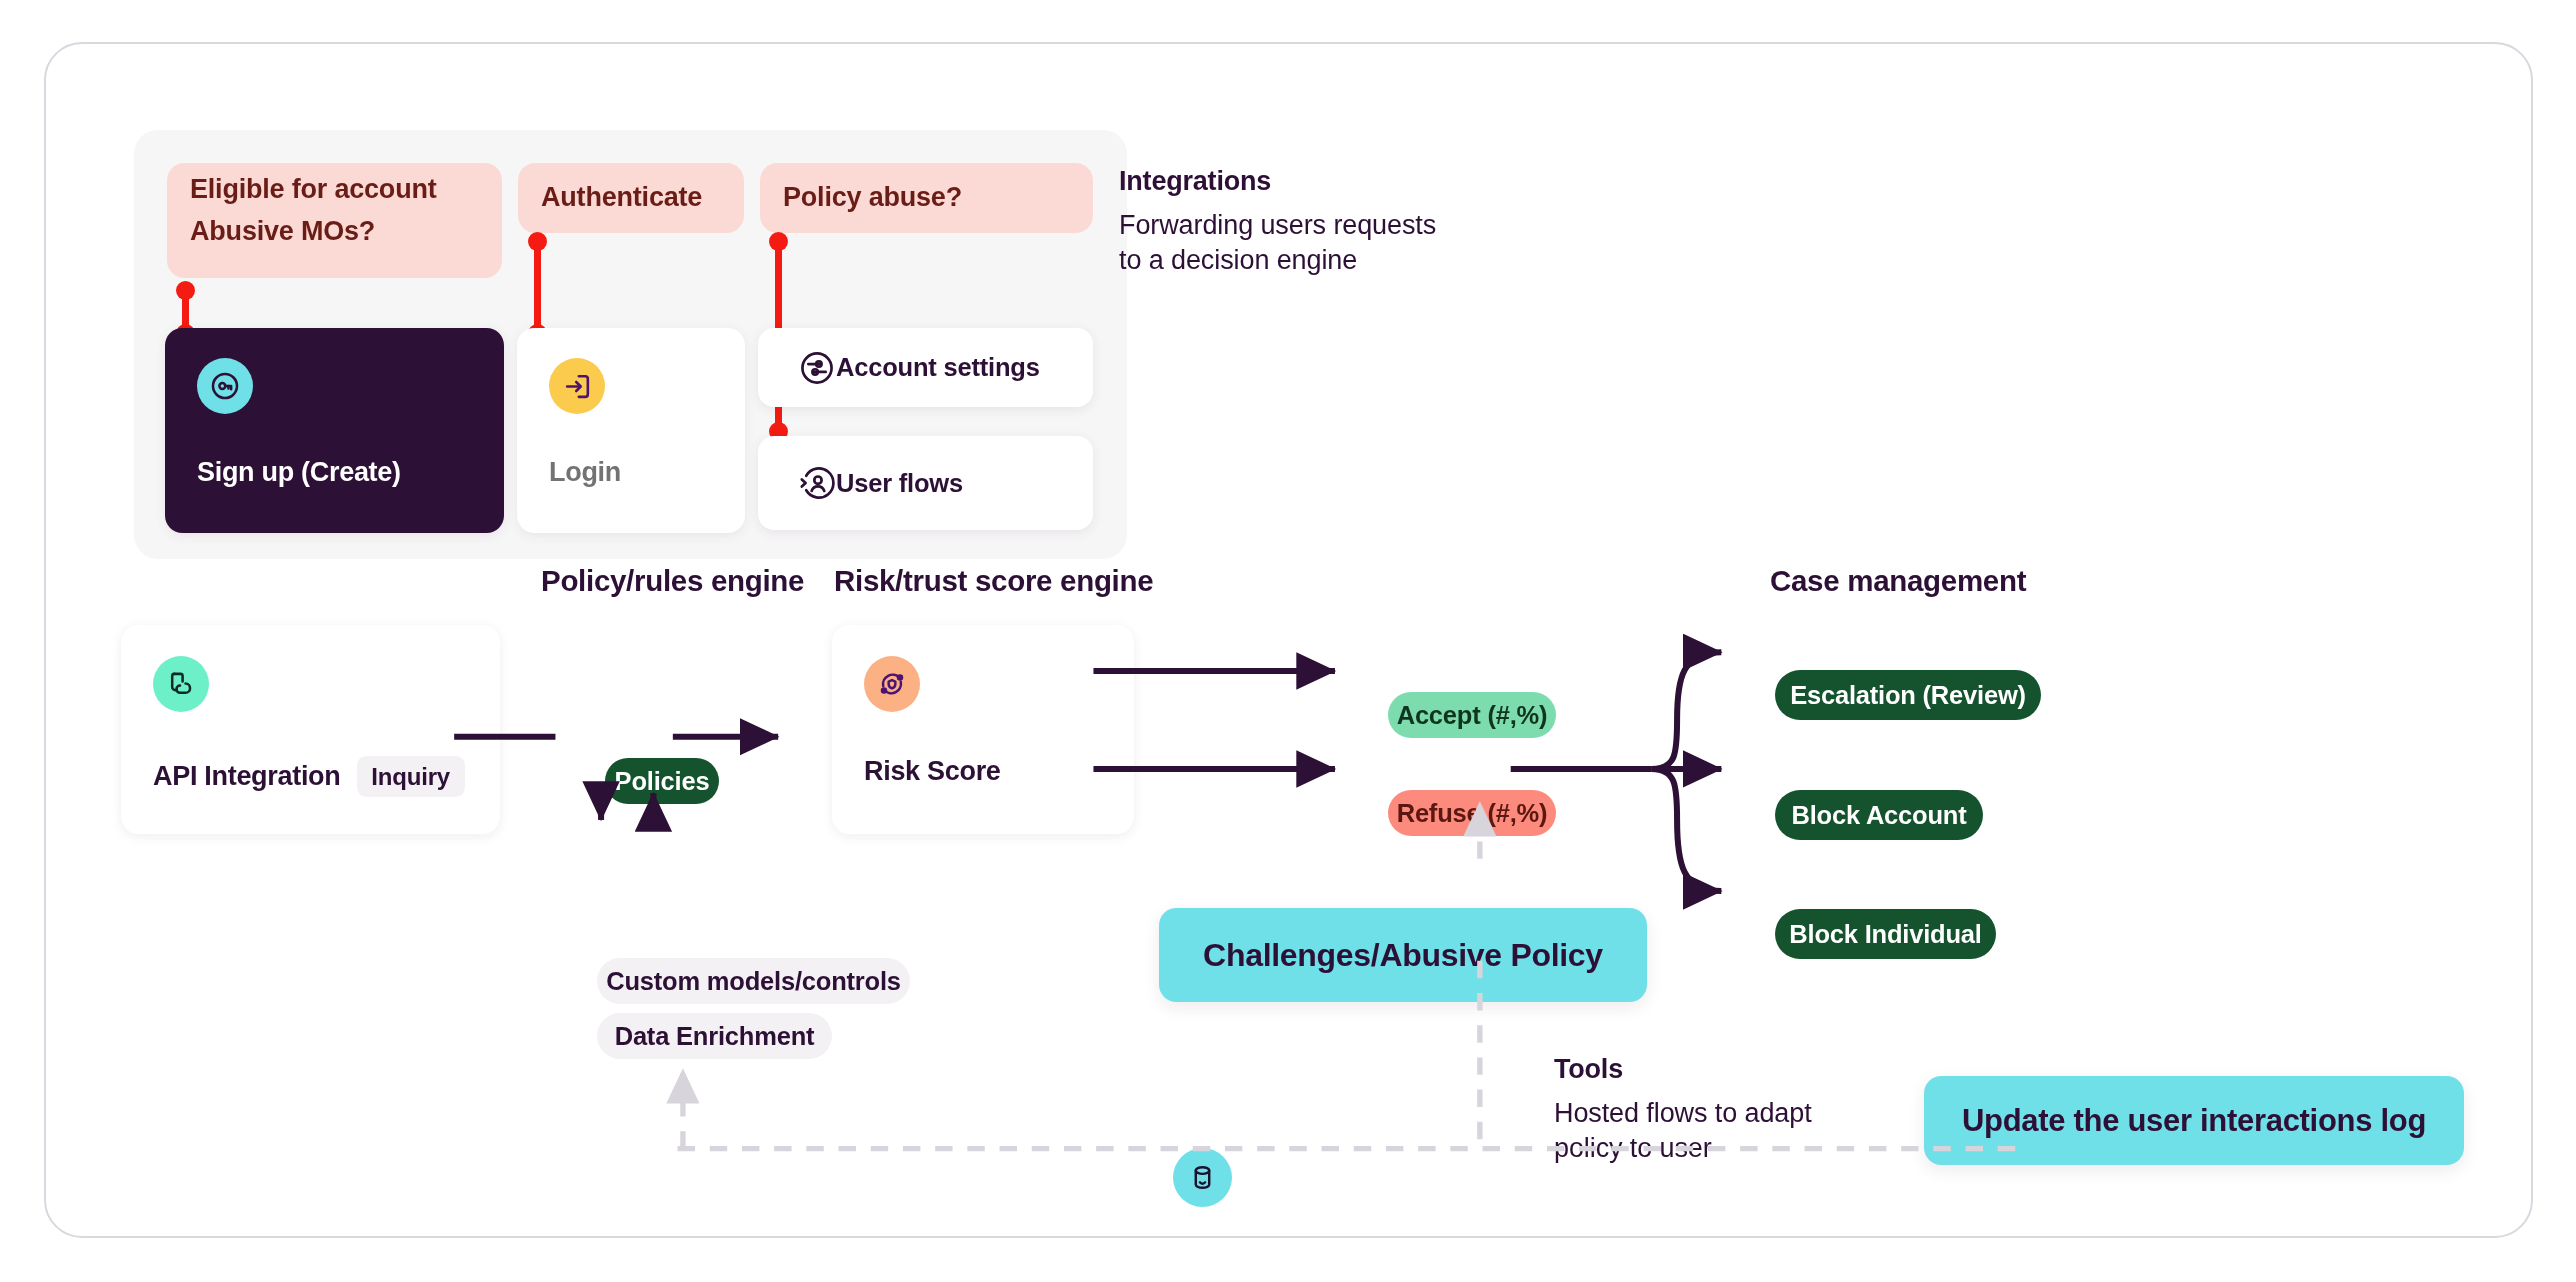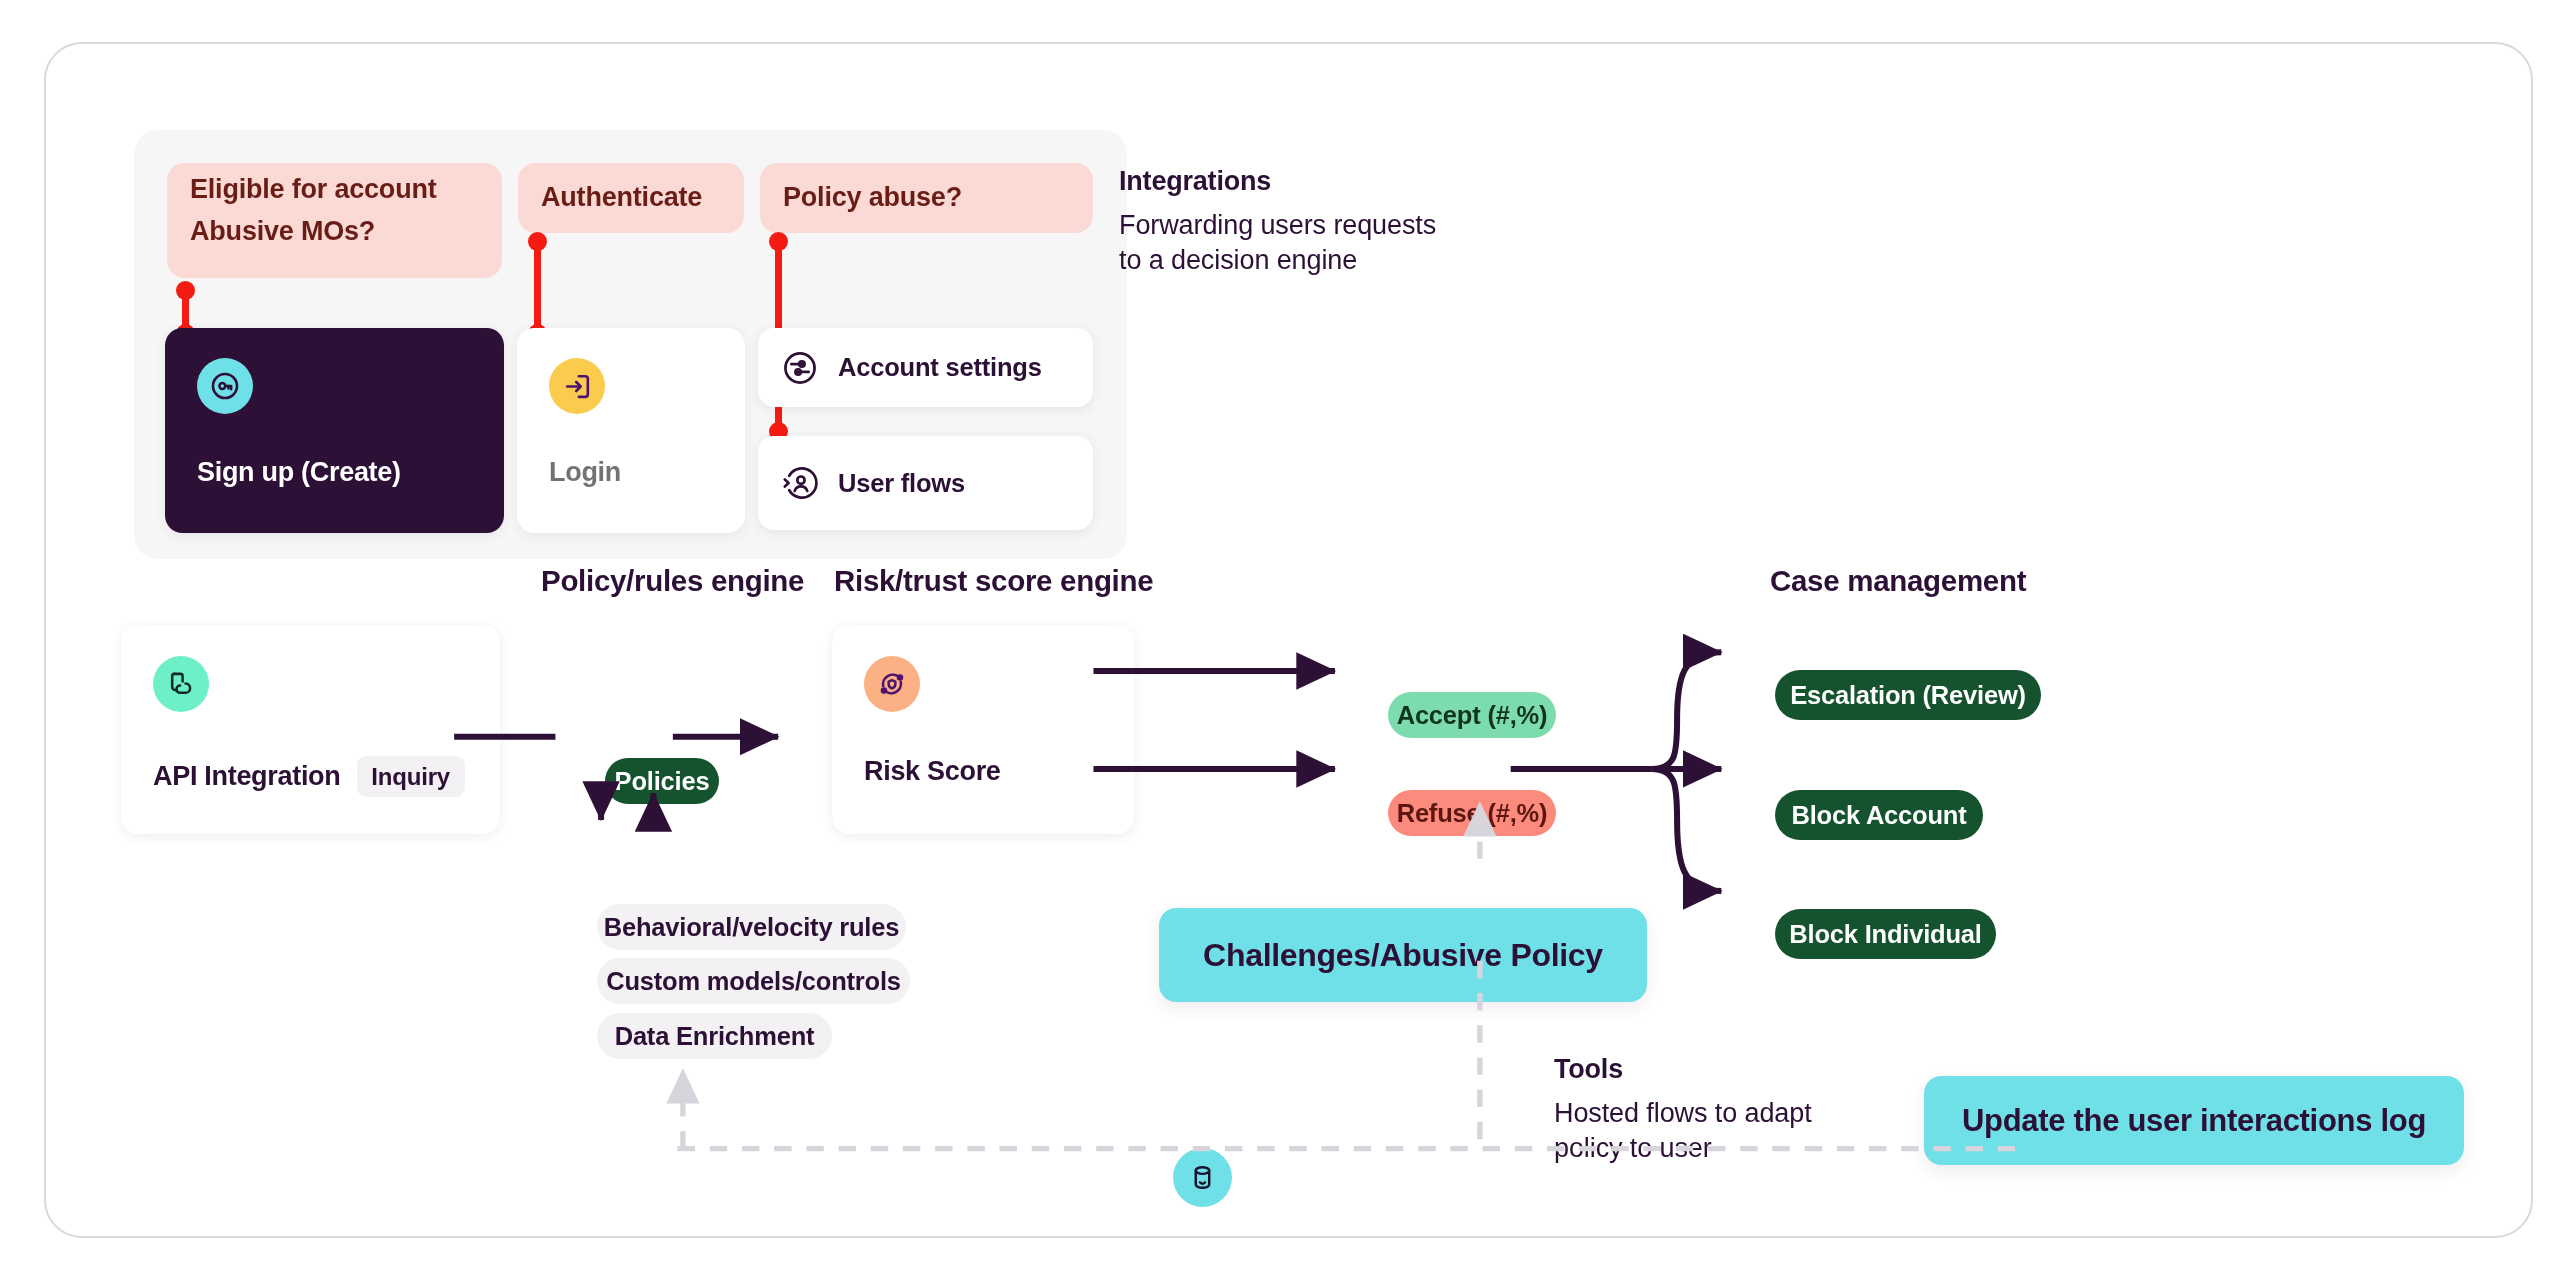--- a/index.html
+++ b/index.html
@@ -57,22 +57,22 @@
   }
   .card-label.light{color:#ffffff;}
 
   
   .connector{position:absolute;width:6.7px;background:#F31B12;}
   .dot{position:absolute;width:19px;height:19px;border-radius:50%;background:#F31B12;}
 
   .row-card{
     background:#ffffff;border-radius:16px;
     box-shadow:0 2.7px 12px rgba(45,16,54,0.08);
-    display:flex;align-items:center;gap:19px;
-    padding:0 23px;box-sizing:border-box;
+    display:flex;align-items:center;
+    padding:0 40px;box-sizing:border-box;
   }
   .row-card .label{font-weight:bold;font-size:25.5px;letter-spacing:-0.2px;color:#2D1036;}
 
   
   .note{position:absolute;}
   .note .note-title{font-weight:bold;font-size:27px;letter-spacing:-0.2px;margin-bottom:10.7px;}
   .note .note-line{font-size:27px;line-height:1.32;letter-spacing:-0.1px;font-weight:400;}
 
   
   .sec-title{
@@ -223,21 +223,20 @@
       </svg>
     </div>
     <div style="position:absolute;left:32px;top:131px;display:flex;align-items:center;gap:16px;">
       <span class="card-label" style="color:#2D1036;">API Integration</span>
       <span class="tag-inquiry">Inquiry</span>
     </div>
   </div>
 
   <div class="pill pill-dark" style="left:559px;top:714px;width:114px;height:46px;">Policies</div>
 
-  <div class="pill pill-grey" style="left:551px;top:860px;width:309px;height:46px;">Behavioral/velocity rules</div>
   <div class="pill pill-grey" style="left:551px;top:914px;width:313px;height:46px;">Custom models/controls</div>
   <div class="pill pill-grey" style="left:551px;top:969px;width:235px;height:46px;">Data Enrichment</div>
 
   <div class="pill pill-green" style="left:1342px;top:648px;width:168px;height:46px;">Accept (#,%)</div>
   <div class="pill pill-salmon" style="left:1342px;top:746px;width:168px;height:46px;">Refuse (#,%)</div>
 
   <div class="pill pill-dark" style="left:1729px;top:626px;width:266px;height:50px;">Escalation (Review)</div>
   <div class="pill pill-dark" style="left:1729px;top:746px;width:208px;height:50px;">Block Account</div>
   <div class="pill pill-dark" style="left:1729px;top:865px;width:221px;height:50px;">Block Individual</div>
 

